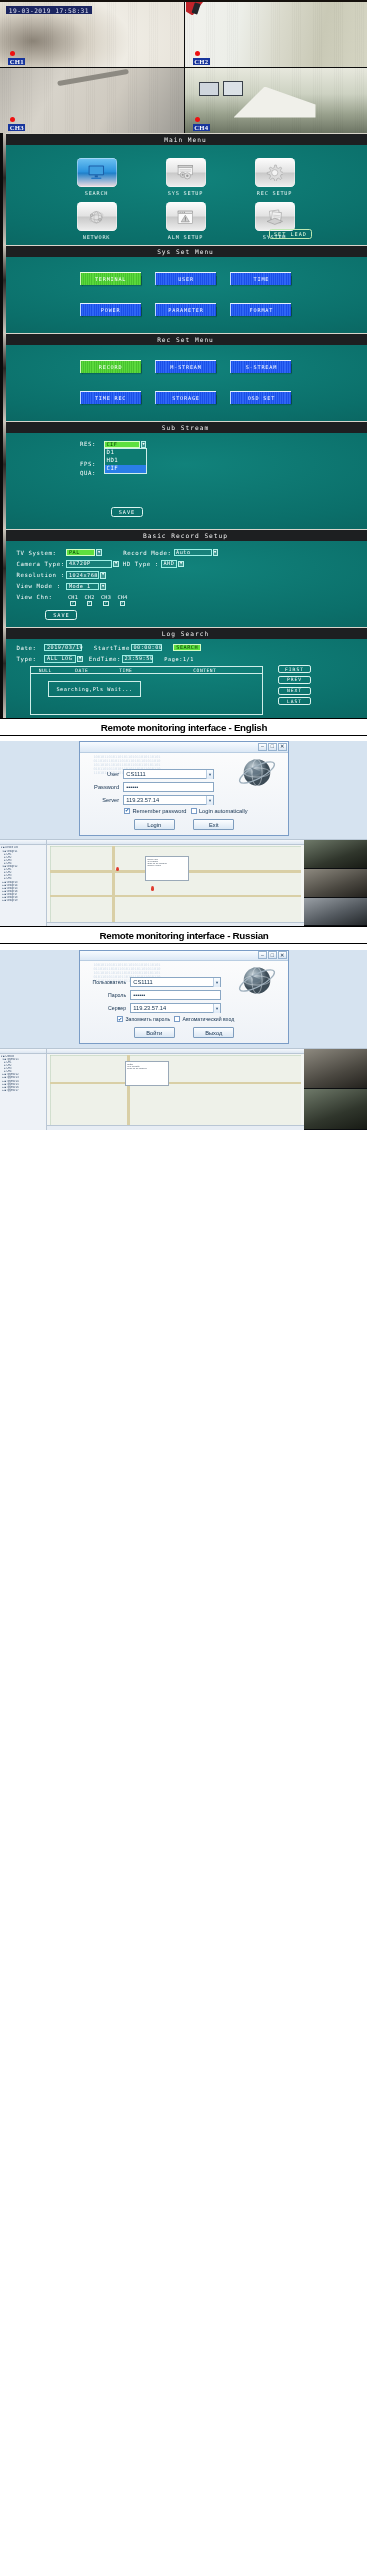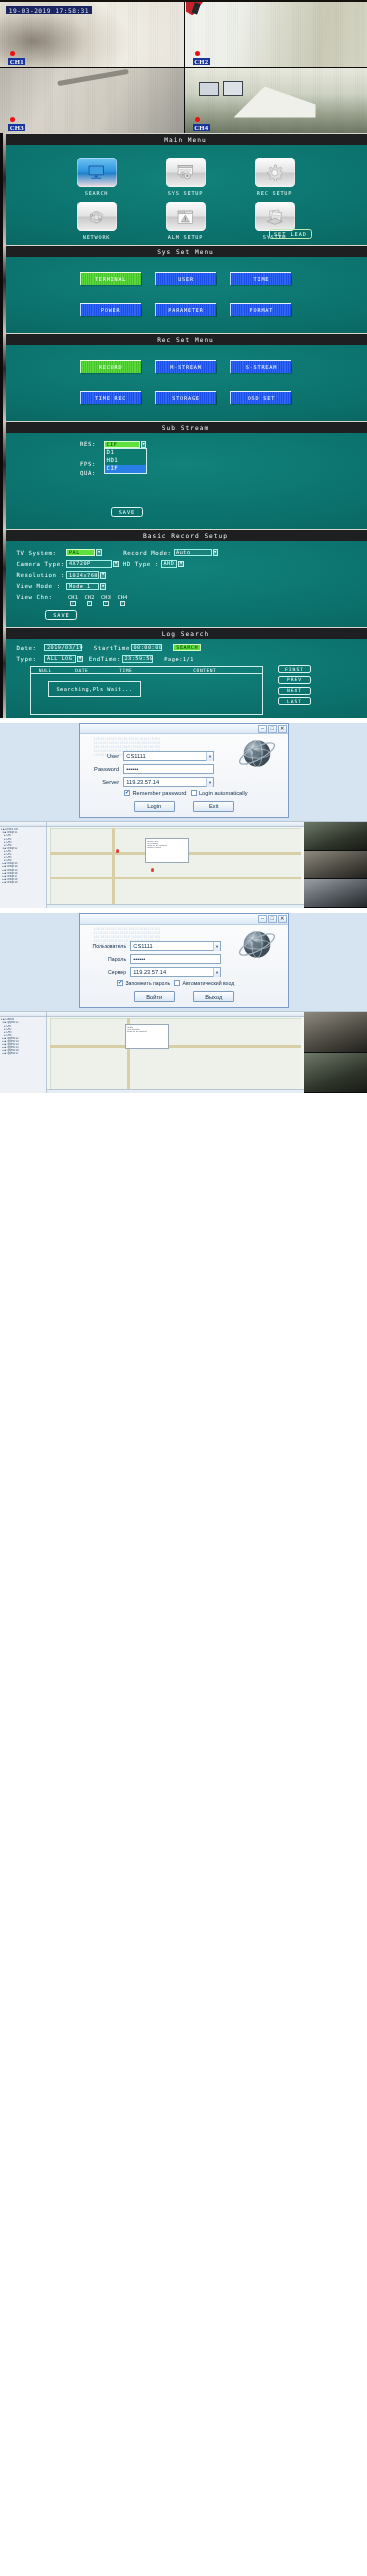--- a/index.html
+++ b/index.html
@@ -570,20 +570,21 @@
         <div class="log-side" style="right:57px;top:-1px;">
           <div>FIRST</div>
           <div>PREV</div>
           <div>NEXT</div>
           <div>LAST</div>
         </div>
       </div>
     </div>
   </div>
 
+  <div class="banner banner-sub">Remote monitoring interface - English</div>
 
   <div class="winwrap">
     <div class="login-win">
       <div class="win-tb">
         <div class="win-btn">–</div>
         <div class="win-btn">□</div>
         <div class="win-btn">✕</div>
       </div>
       <div class="login-body">
         <div class="ghost-text">
@@ -688,20 +689,21 @@
         <div class="cl-status" style="position:absolute;bottom:0;left:0;right:0;"></div>
       </div>
       <div class="cl-right">
         <div class="cl-vid v1"></div>
         <div class="cl-vid v2"></div>
         <div class="cl-vid v3"></div>
       </div>
     </div>
   </div>
 
+  <div class="banner banner-sub">Remote monitoring interface - Russian</div>
 
   <div class="winwrap">
     <div class="login-win">
       <div class="win-tb">
         <div class="win-btn">–</div>
         <div class="win-btn">□</div>
         <div class="win-btn">✕</div>
       </div>
       <div class="login-body">
         <div class="ghost-text">

